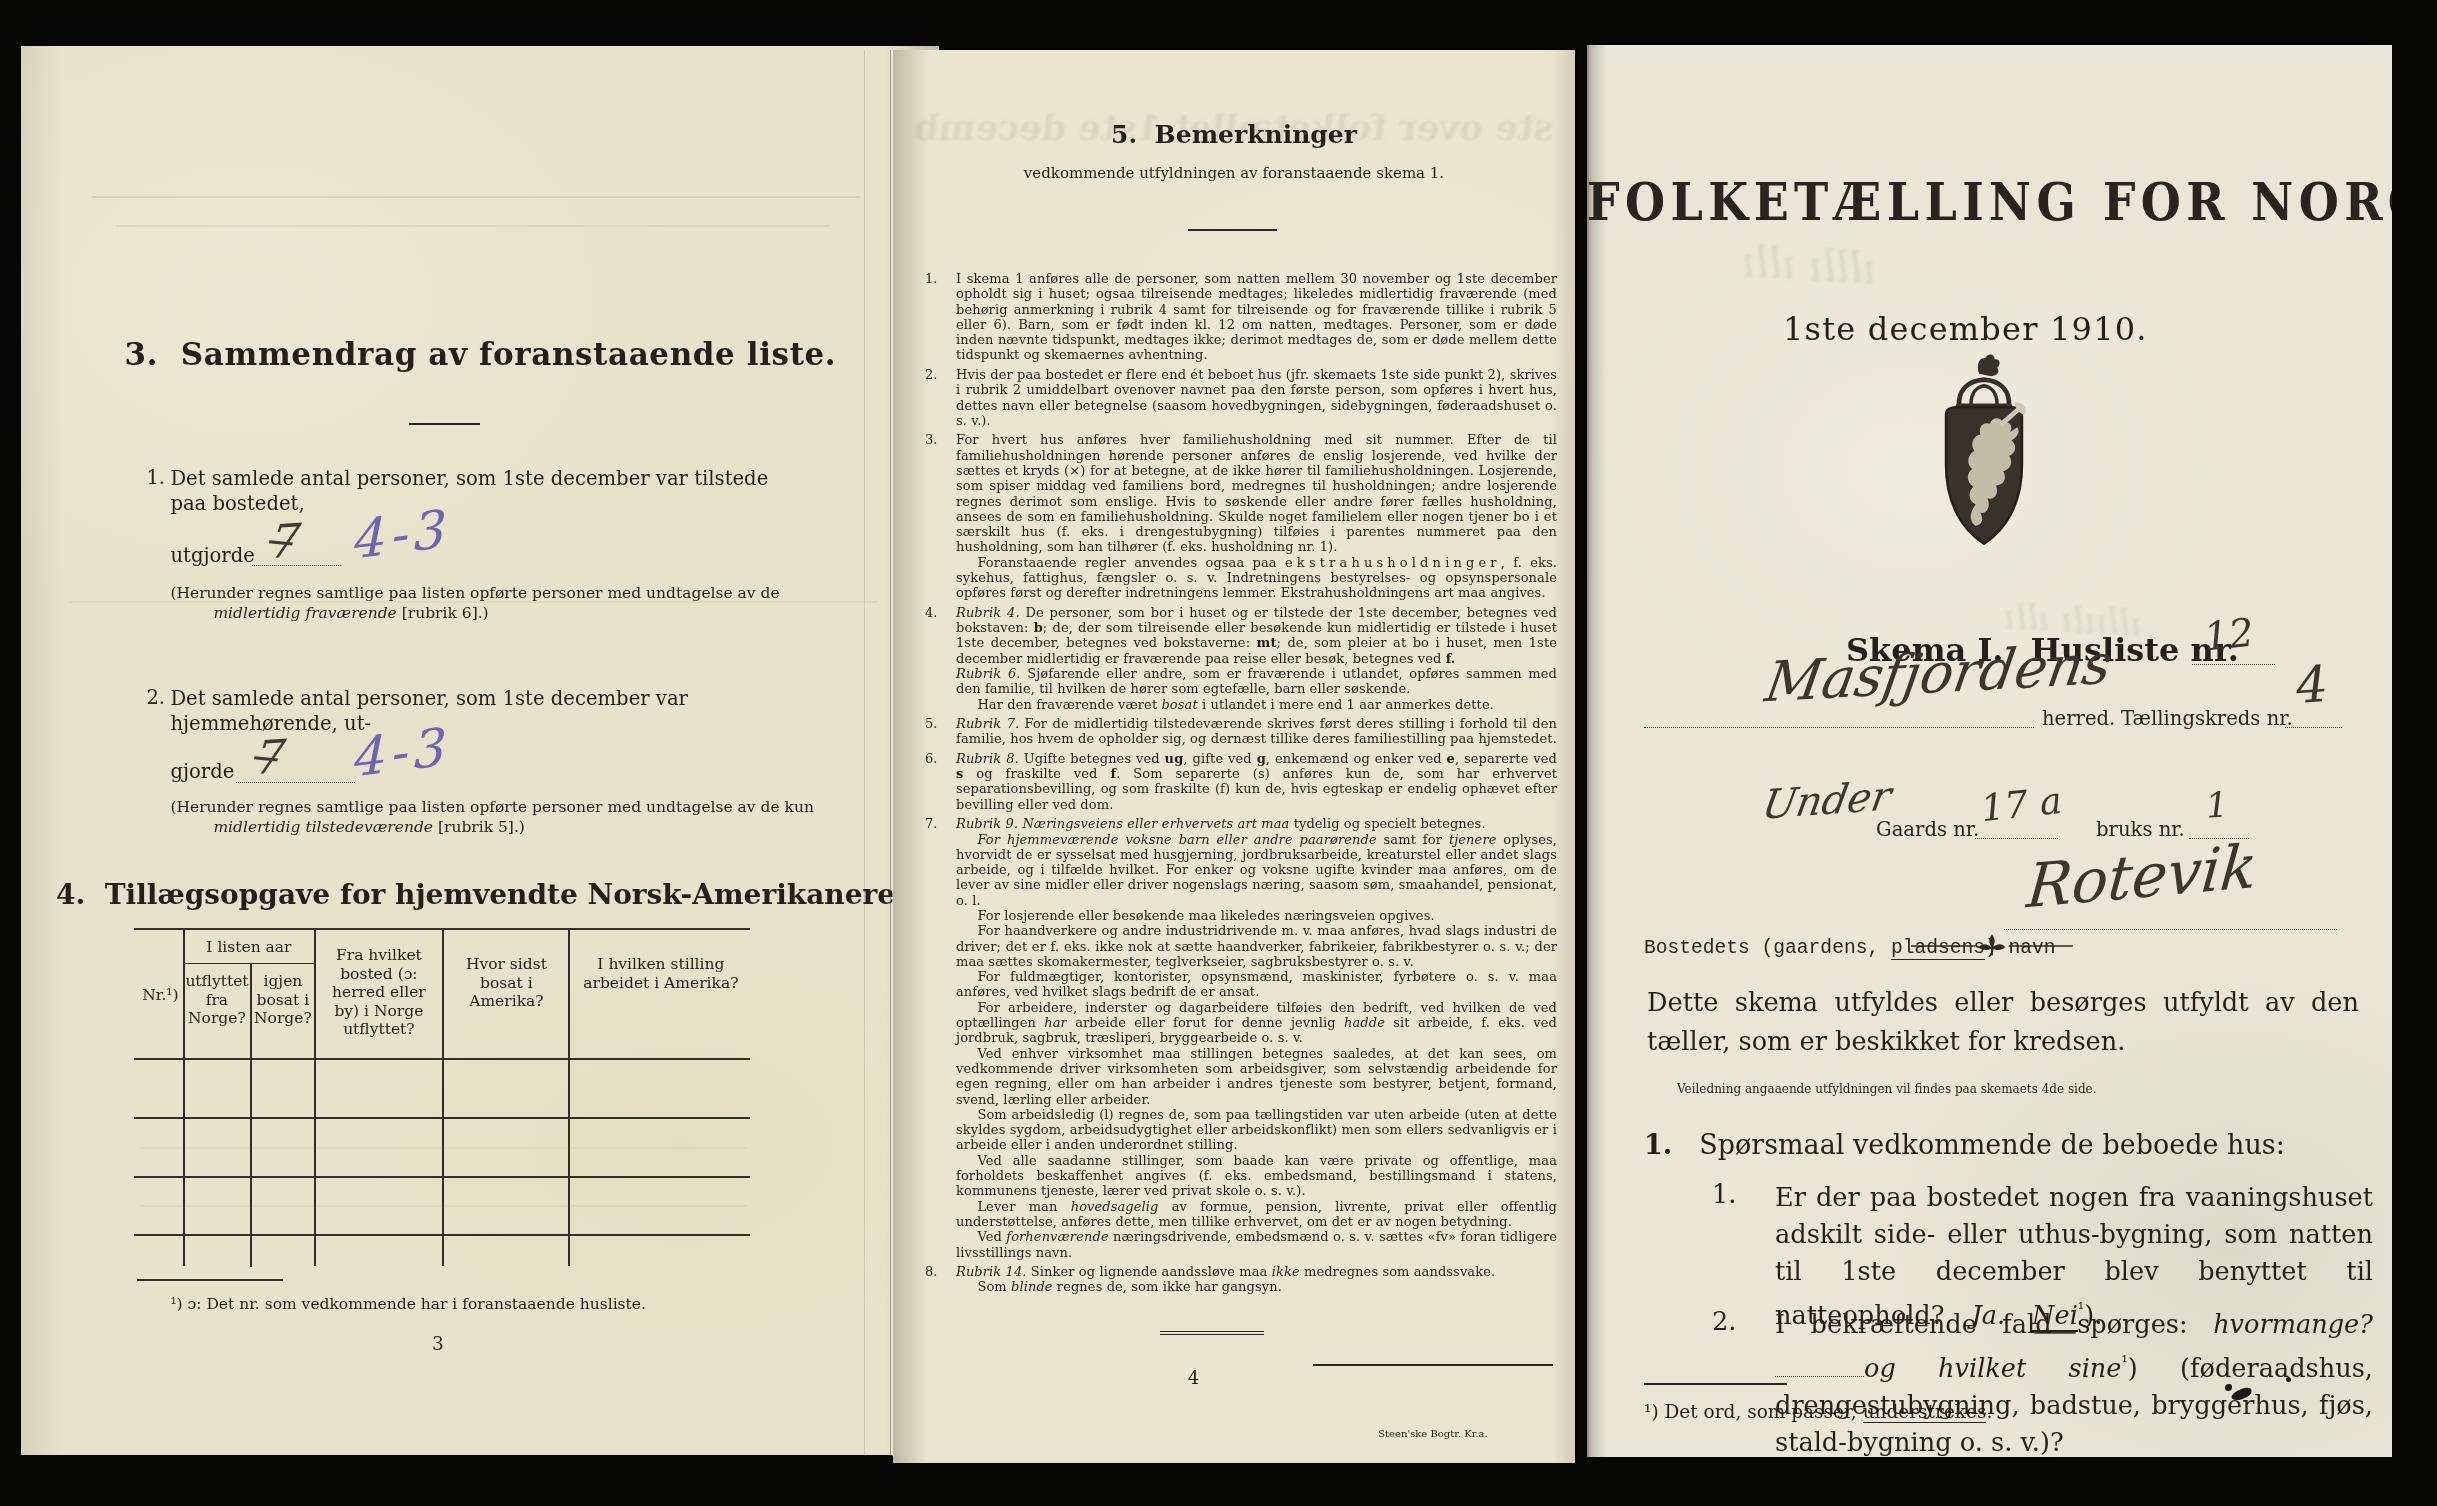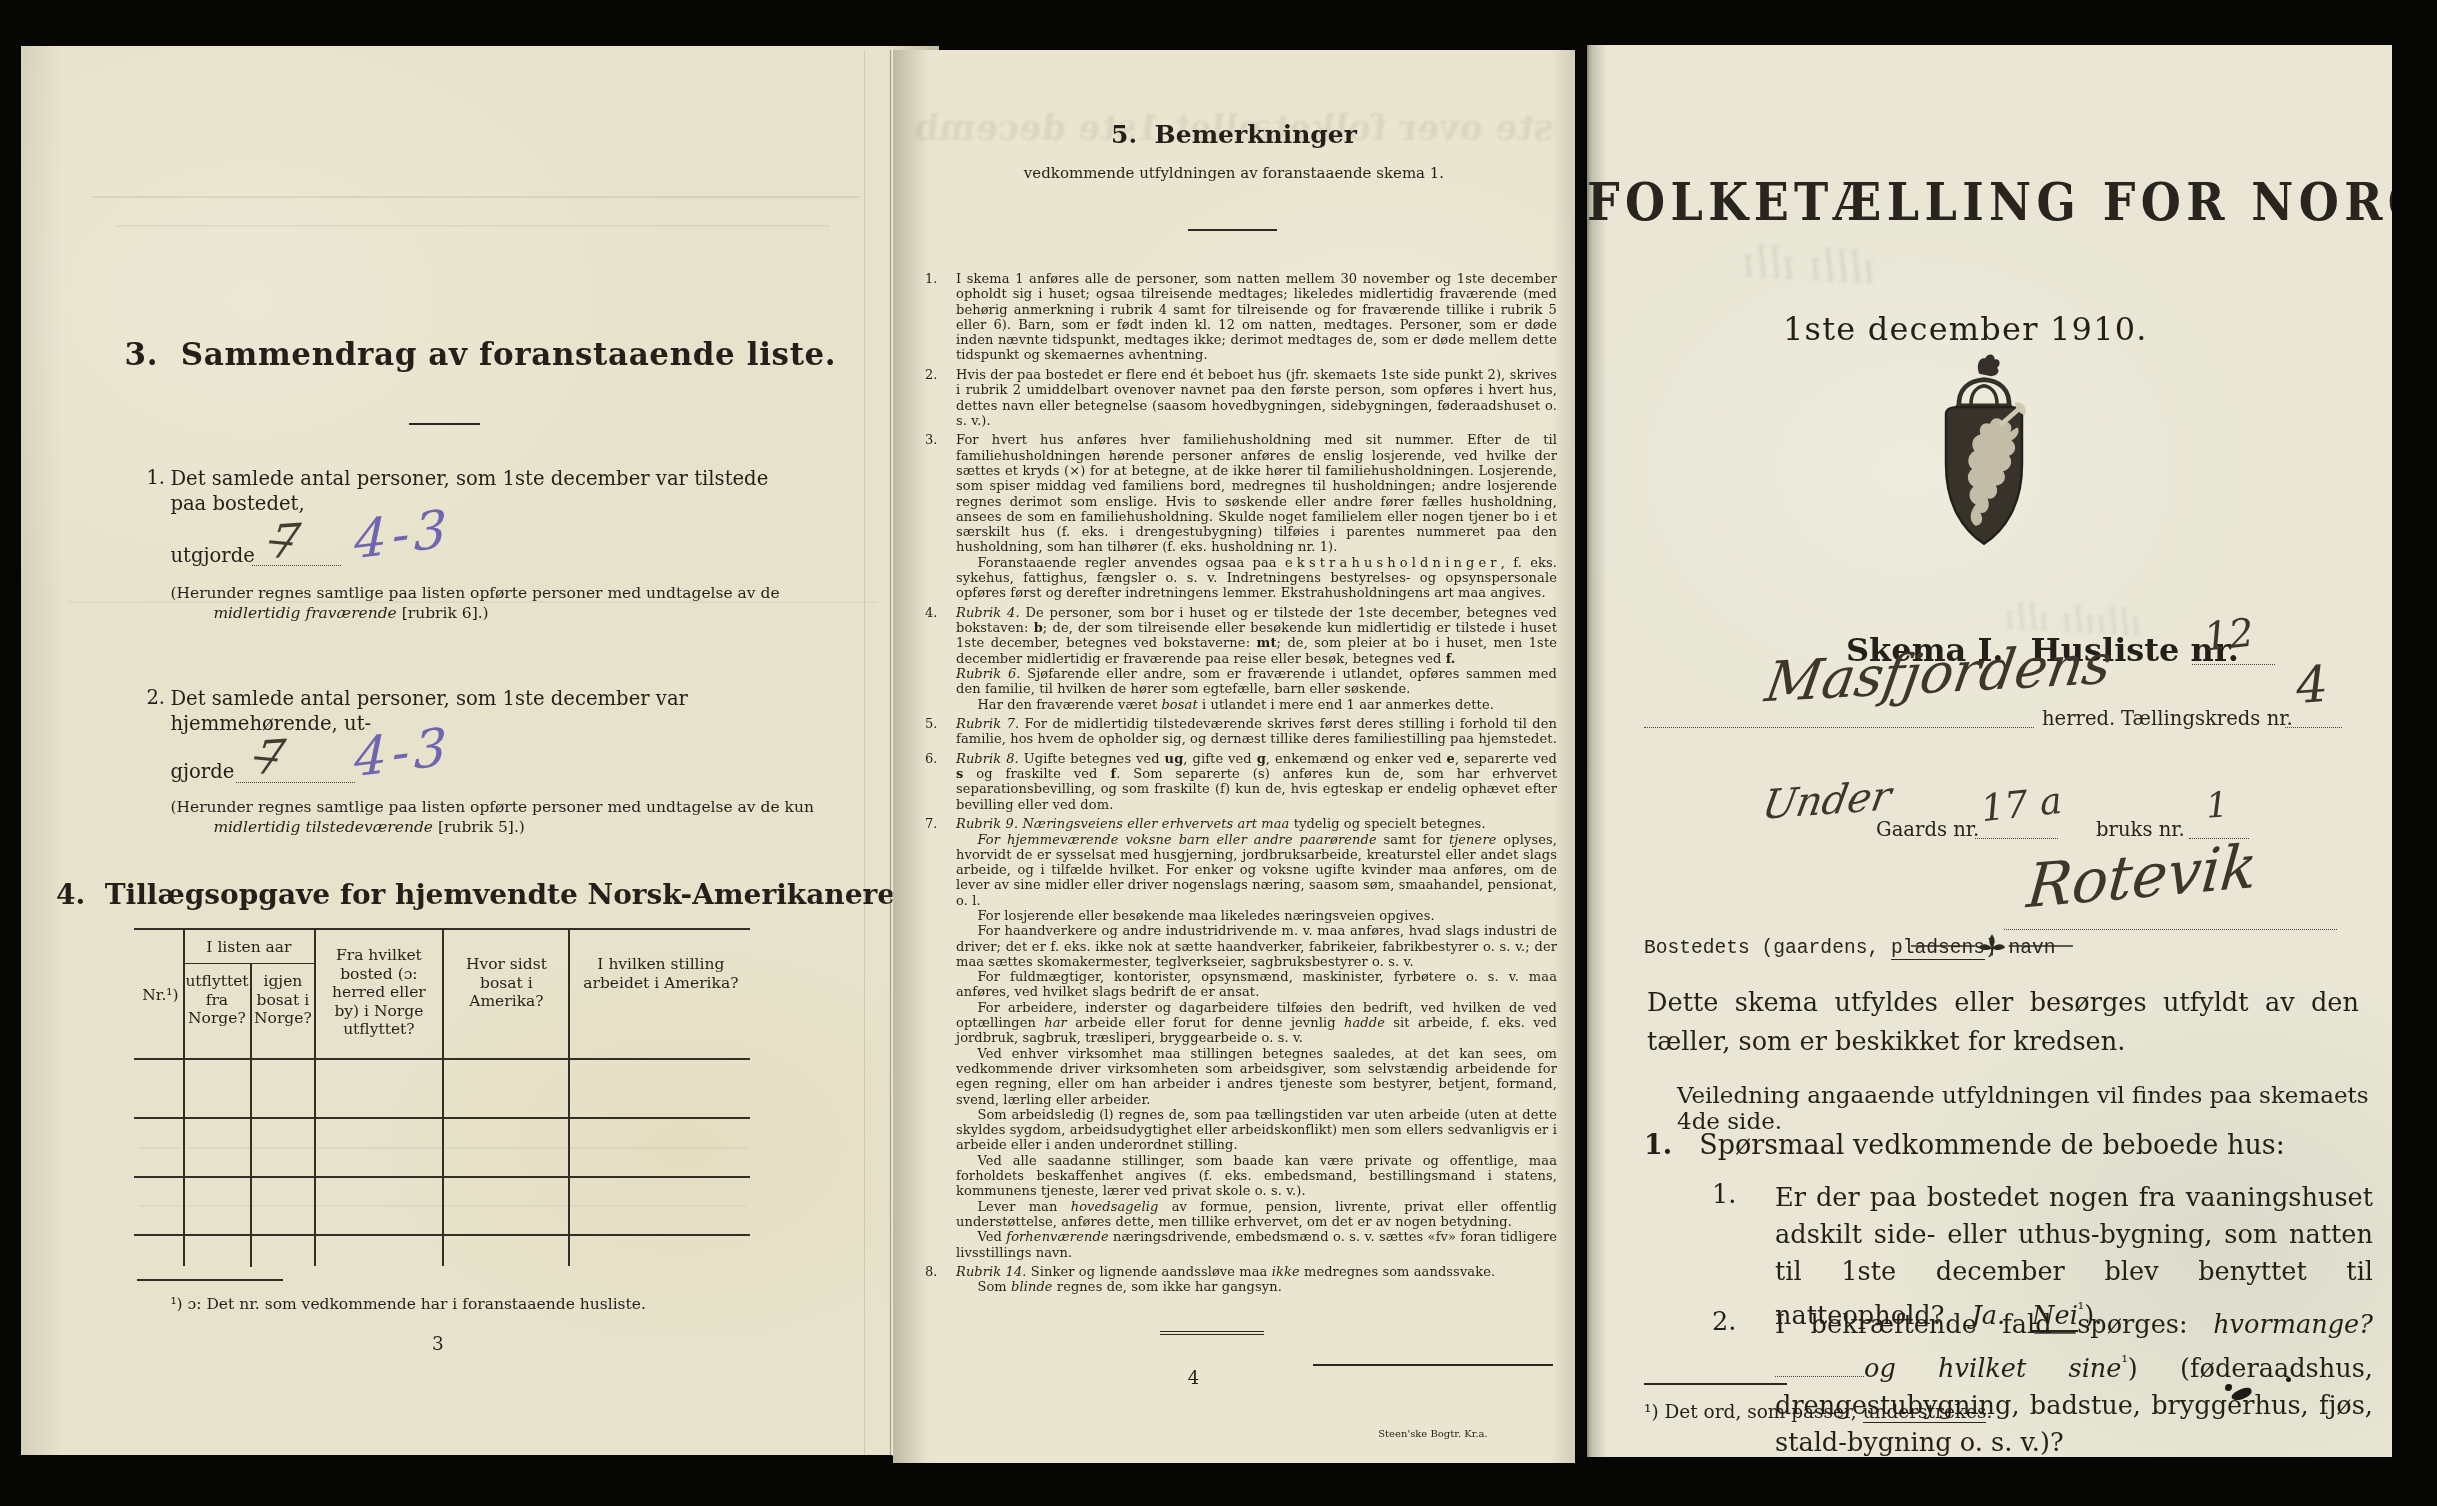--- a/index.html
+++ b/index.html
@@ -75,21 +75,21 @@
   .rp-title{left:0;width:100%;top:126px;font-size:46px;font-weight:bold;letter-spacing:5.4px;
             transform:scaleY(1.14);transform-origin:top center;color:#29241d;white-space:nowrap;}
   .rp-date{left:0;width:94%;top:265px;font-size:32px;letter-spacing:1.2px;}
   .rp-arms{left:334px;top:305px;width:126px;height:214px;}
   .rp-skemaline{top:586px;left:259px;font-size:32px;font-weight:bold;white-space:nowrap;}
   .rp-label{font-size:19.6px;color:#29241d;}
   .rp-dots{position:absolute;border-bottom:1.8px dotted #4a4436;}
   .hw{position:absolute;font-style:italic;color:#3d362c;white-space:nowrap;}
   .rp-ornament{left:324px;top:888px;}
   .rp-teller{left:60px;top:938px;width:712px;font-size:25.6px;line-height:39px;text-align:justify;}
-  .rp-veil{left:90px;top:1037px;font-size:23px;}
+  .rp-veil{left:90px;top:1037px;font-size:12px;}
   .rp-qhead{left:57px;top:1084px;font-size:27px;}
   .rp-q{position:absolute;font-size:25.6px;line-height:37px;text-align:justify;margin-left:24px;}
   .rp-footsep{left:57px;top:1338px;width:143px;height:1.8px;background:#2c2720;}
   .rp-footnote{left:57px;top:1356px;font-size:18.5px;}
   .u{border-bottom:1.8px solid #29241d;}
   .blot{position:absolute;background:#1d1913;border-radius:60% 40% 55% 45%;}
 
   
   .crease-v{position:absolute;width:1.2px;background:rgba(55,48,36,.38);}
   .crease-hl{position:absolute;width:1.2px;background:rgba(250,248,235,.5);}

